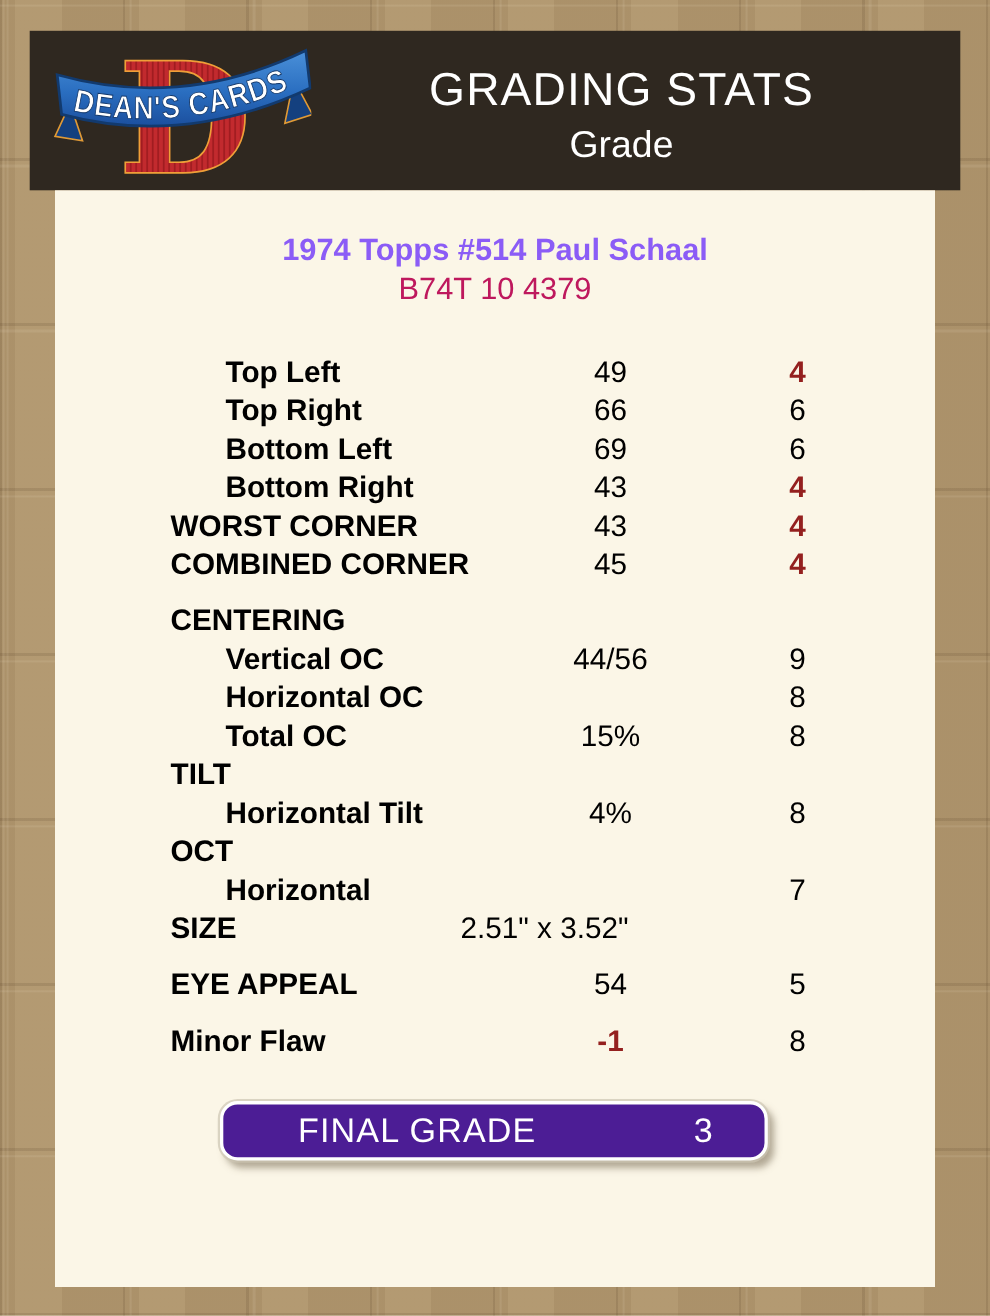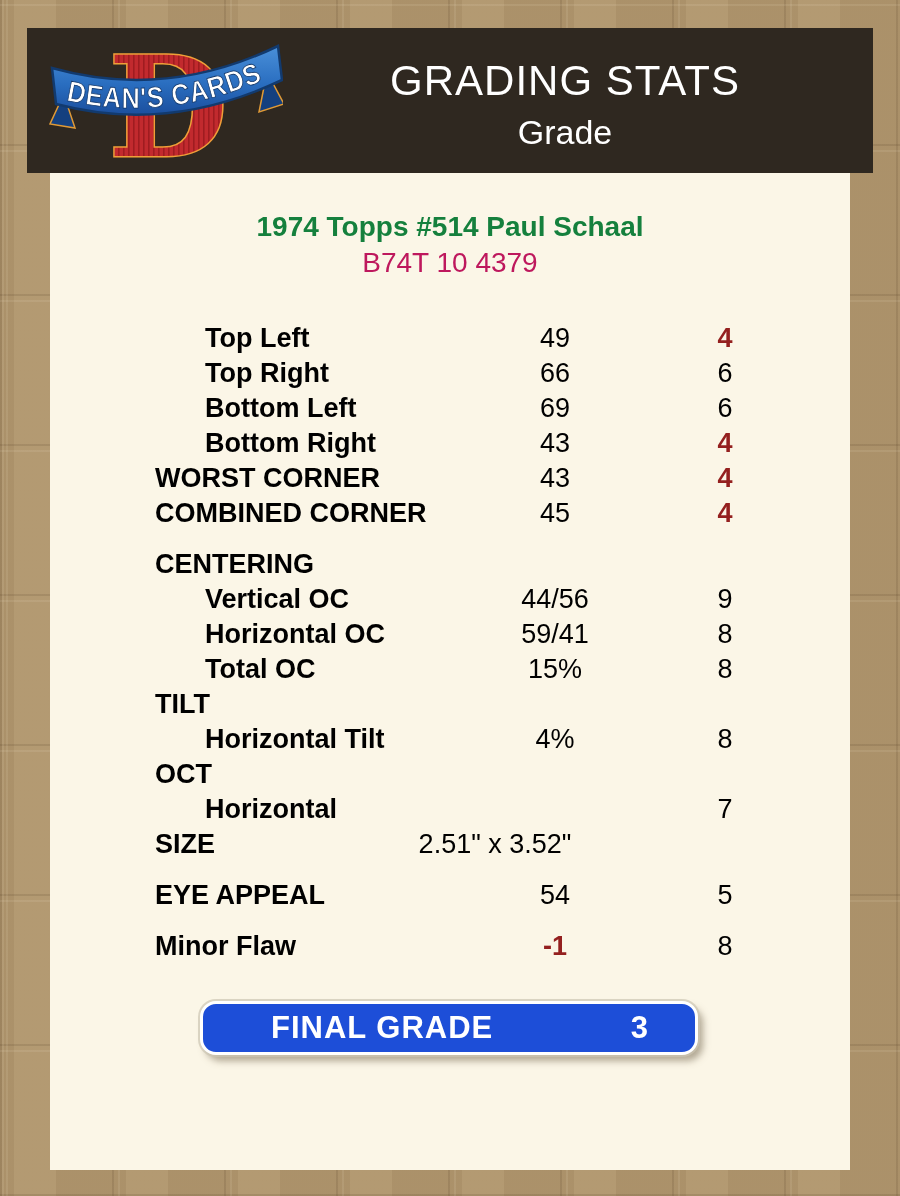--- a/index.html
+++ b/index.html
@@ -33,21 +33,21 @@
     font-size:34px;line-height:40px;margin-top:6px;
   }
 
   
   .content-panel{
     position:absolute;left:50px;top:173px;width:800px;height:997px;
     background:#fbf6e7;
   }
   .card-title{
     margin:36px 0 0 0;text-align:center;font-size:28px;font-weight:bold;
-    color:#15803d;line-height:36px;
+    color:#8b5cf6;line-height:36px;
   }
   .card-serial{
     text-align:center;font-size:28px;color:#be185d;line-height:36px;
   }
 
   
   .grading-table{
     position:relative;margin:40px 0 0 105px;width:660px;font-size:27px;color:#000;
   }
   .t-row{position:relative;height:35px;line-height:35px;white-space:nowrap;}
@@ -56,25 +56,25 @@
   .t-label.indent{left:50px;}
   .t-value{position:absolute;left:320px;top:0;width:160px;text-align:center;}
   .t-value.wide{left:240px;width:200px;}
   .t-max{position:absolute;left:490px;top:0;width:160px;text-align:center;}
   .bold{font-weight:bold;}
   .red{color:#94201f;font-weight:bold;}
 
   
   .final-grade-button{
     position:relative;margin:37px 0 0 150px;width:492px;height:48px;
-    background:#1d4ed8;
+    background:#4c1d95;
     border:3px solid #ffffff;border-radius:16px;
     box-shadow:0 0 0 2px rgba(205,198,180,0.7), 5px 6px 7px rgba(105,92,68,0.5);
     display:flex;align-items:center;
-    color:#fff;font-size:31px;font-weight:bold;letter-spacing:1px;
+    color:#fff;font-size:31px;font-weight:normal;letter-spacing:1px;
     cursor:pointer;
   }
   .fg-label{padding-left:68px;}
   .fg-value{position:absolute;right:46px;top:0;line-height:48px;}
 </style>
 </head>
 <body>
 
 <div class="brand-header">
 
@@ -160,21 +160,20 @@
   </div>
 
   <div class="t-row">
     <span class="t-label indent">Vertical OC</span>
     <span class="t-value">44/56</span>
     <span class="t-max">9</span>
   </div>
 
   <div class="t-row">
     <span class="t-label indent">Horizontal OC</span>
-    <span class="t-value">59/41</span>
     <span class="t-max">8</span>
   </div>
 
   <div class="t-row">
     <span class="t-label indent">Total OC</span>
     <span class="t-value">15%</span>
     <span class="t-max">8</span>
   </div>
 
   <div class="t-row">

